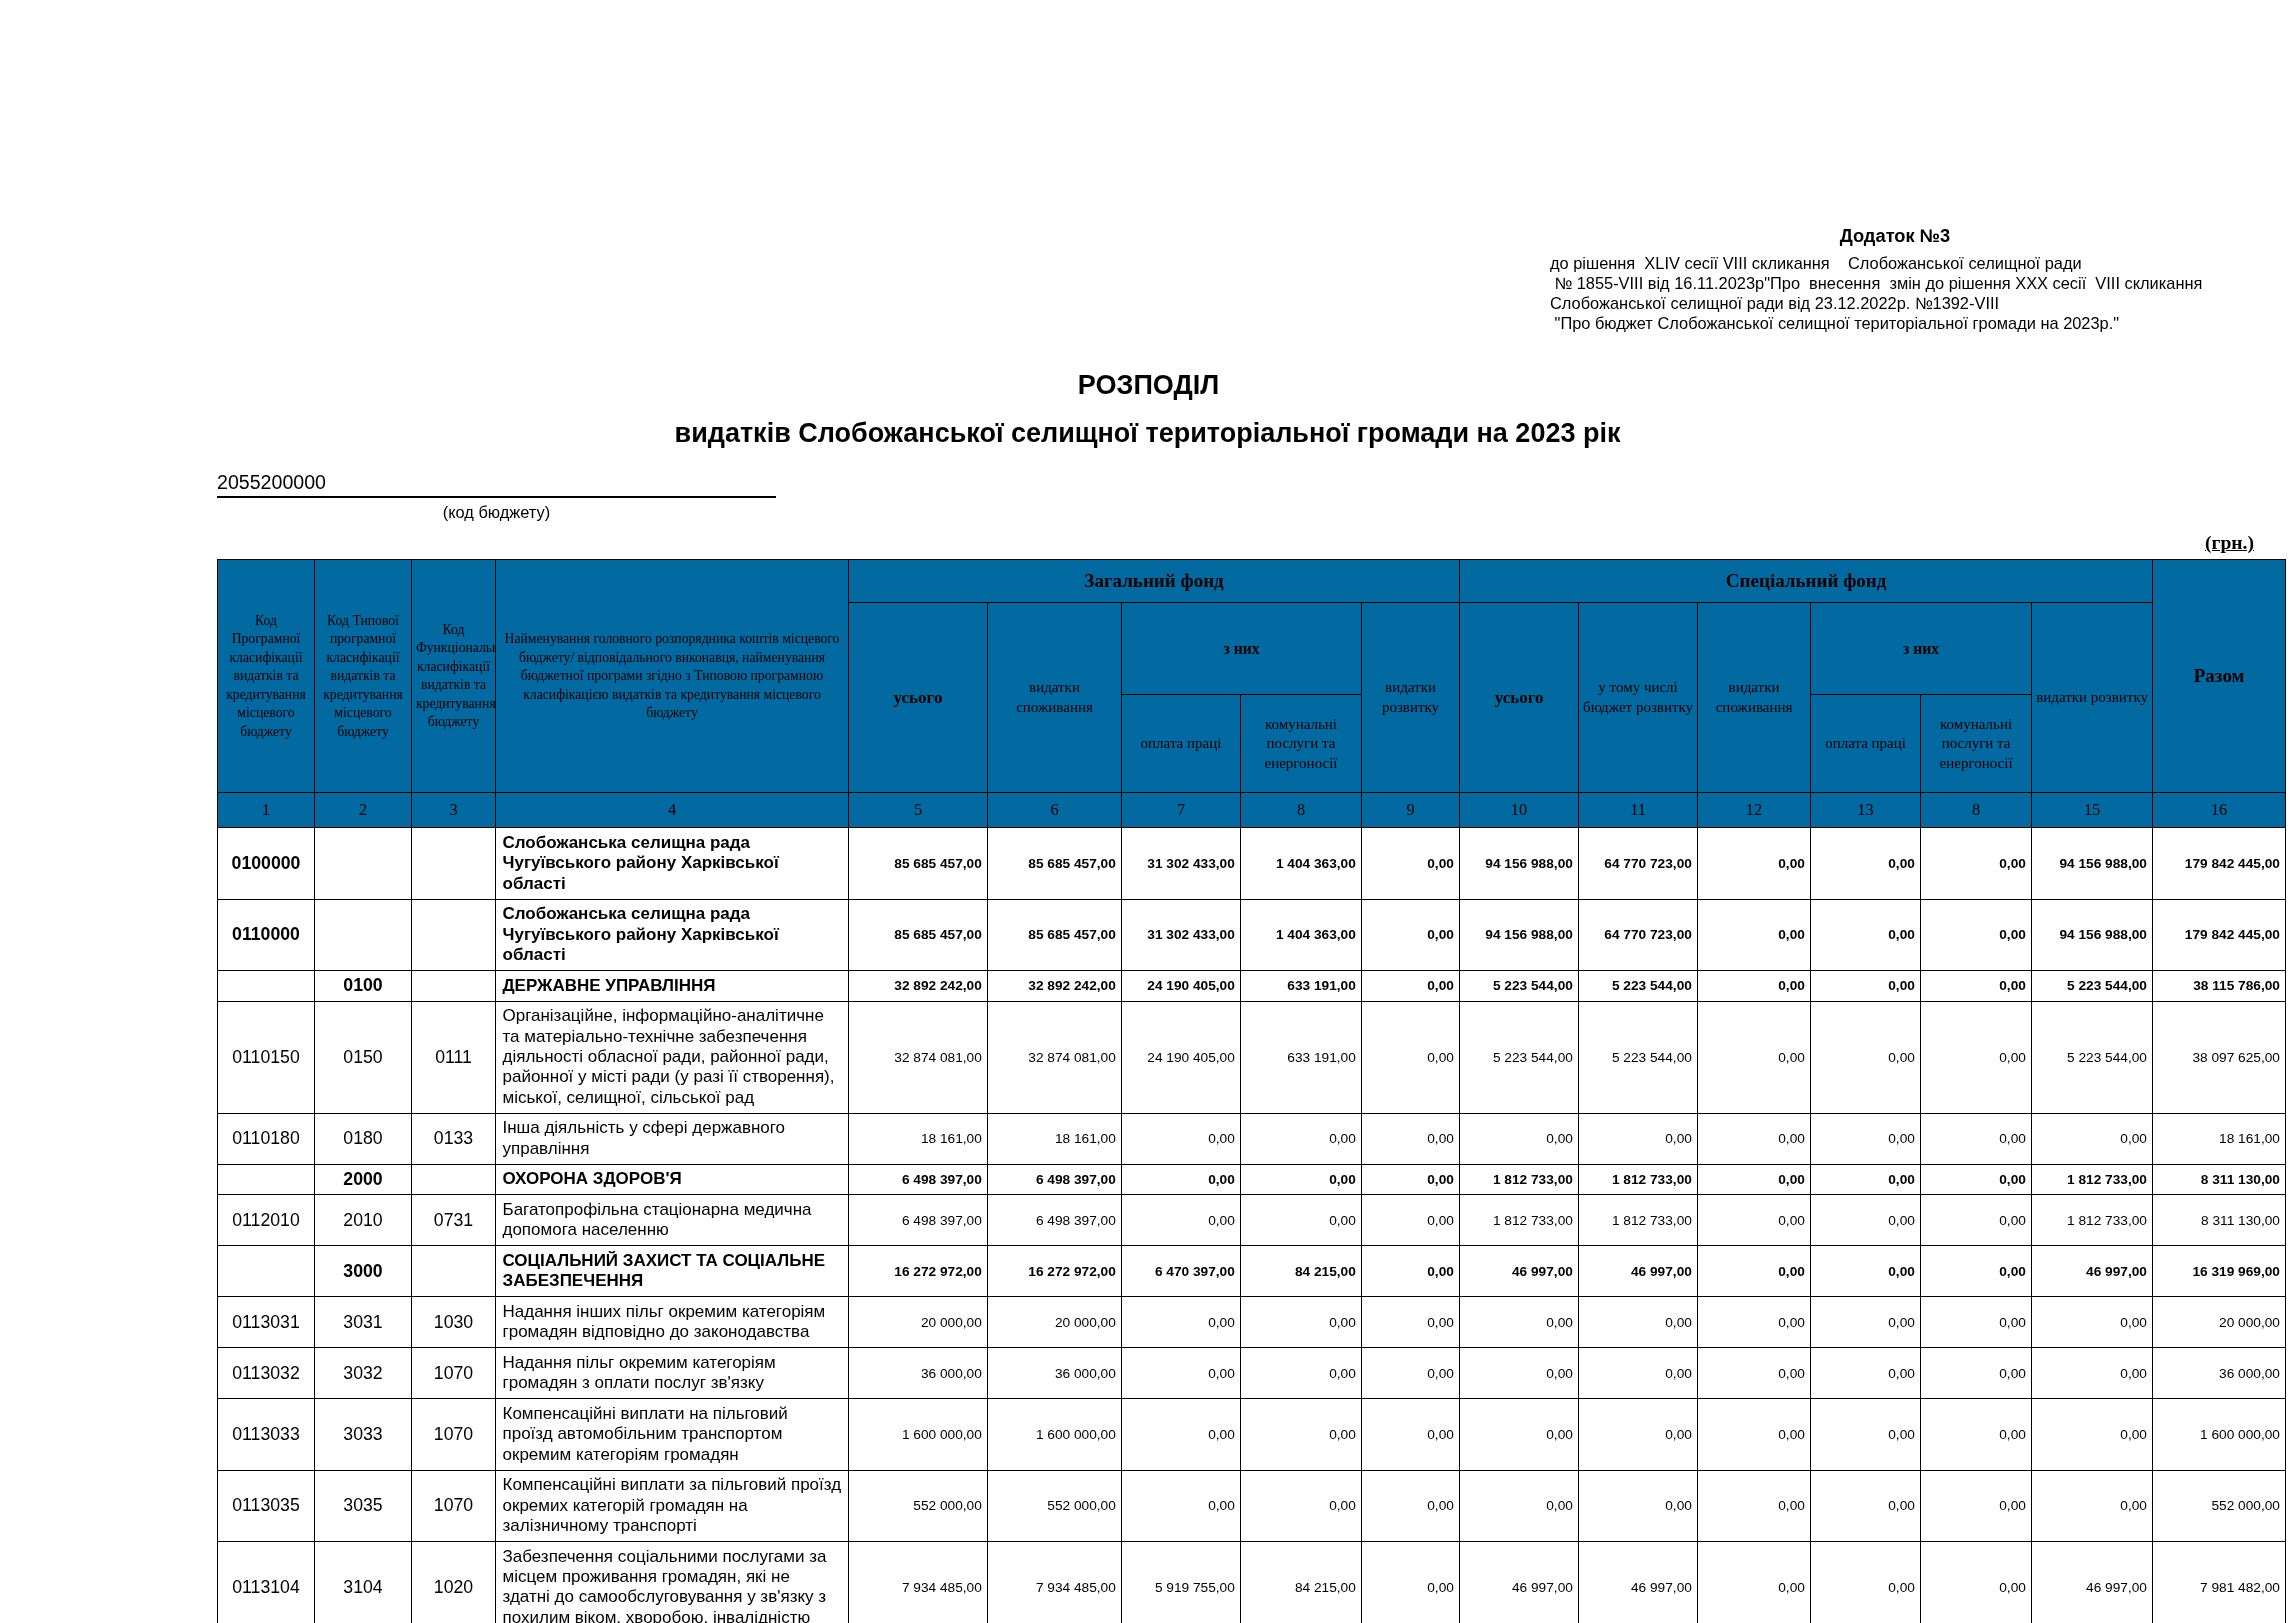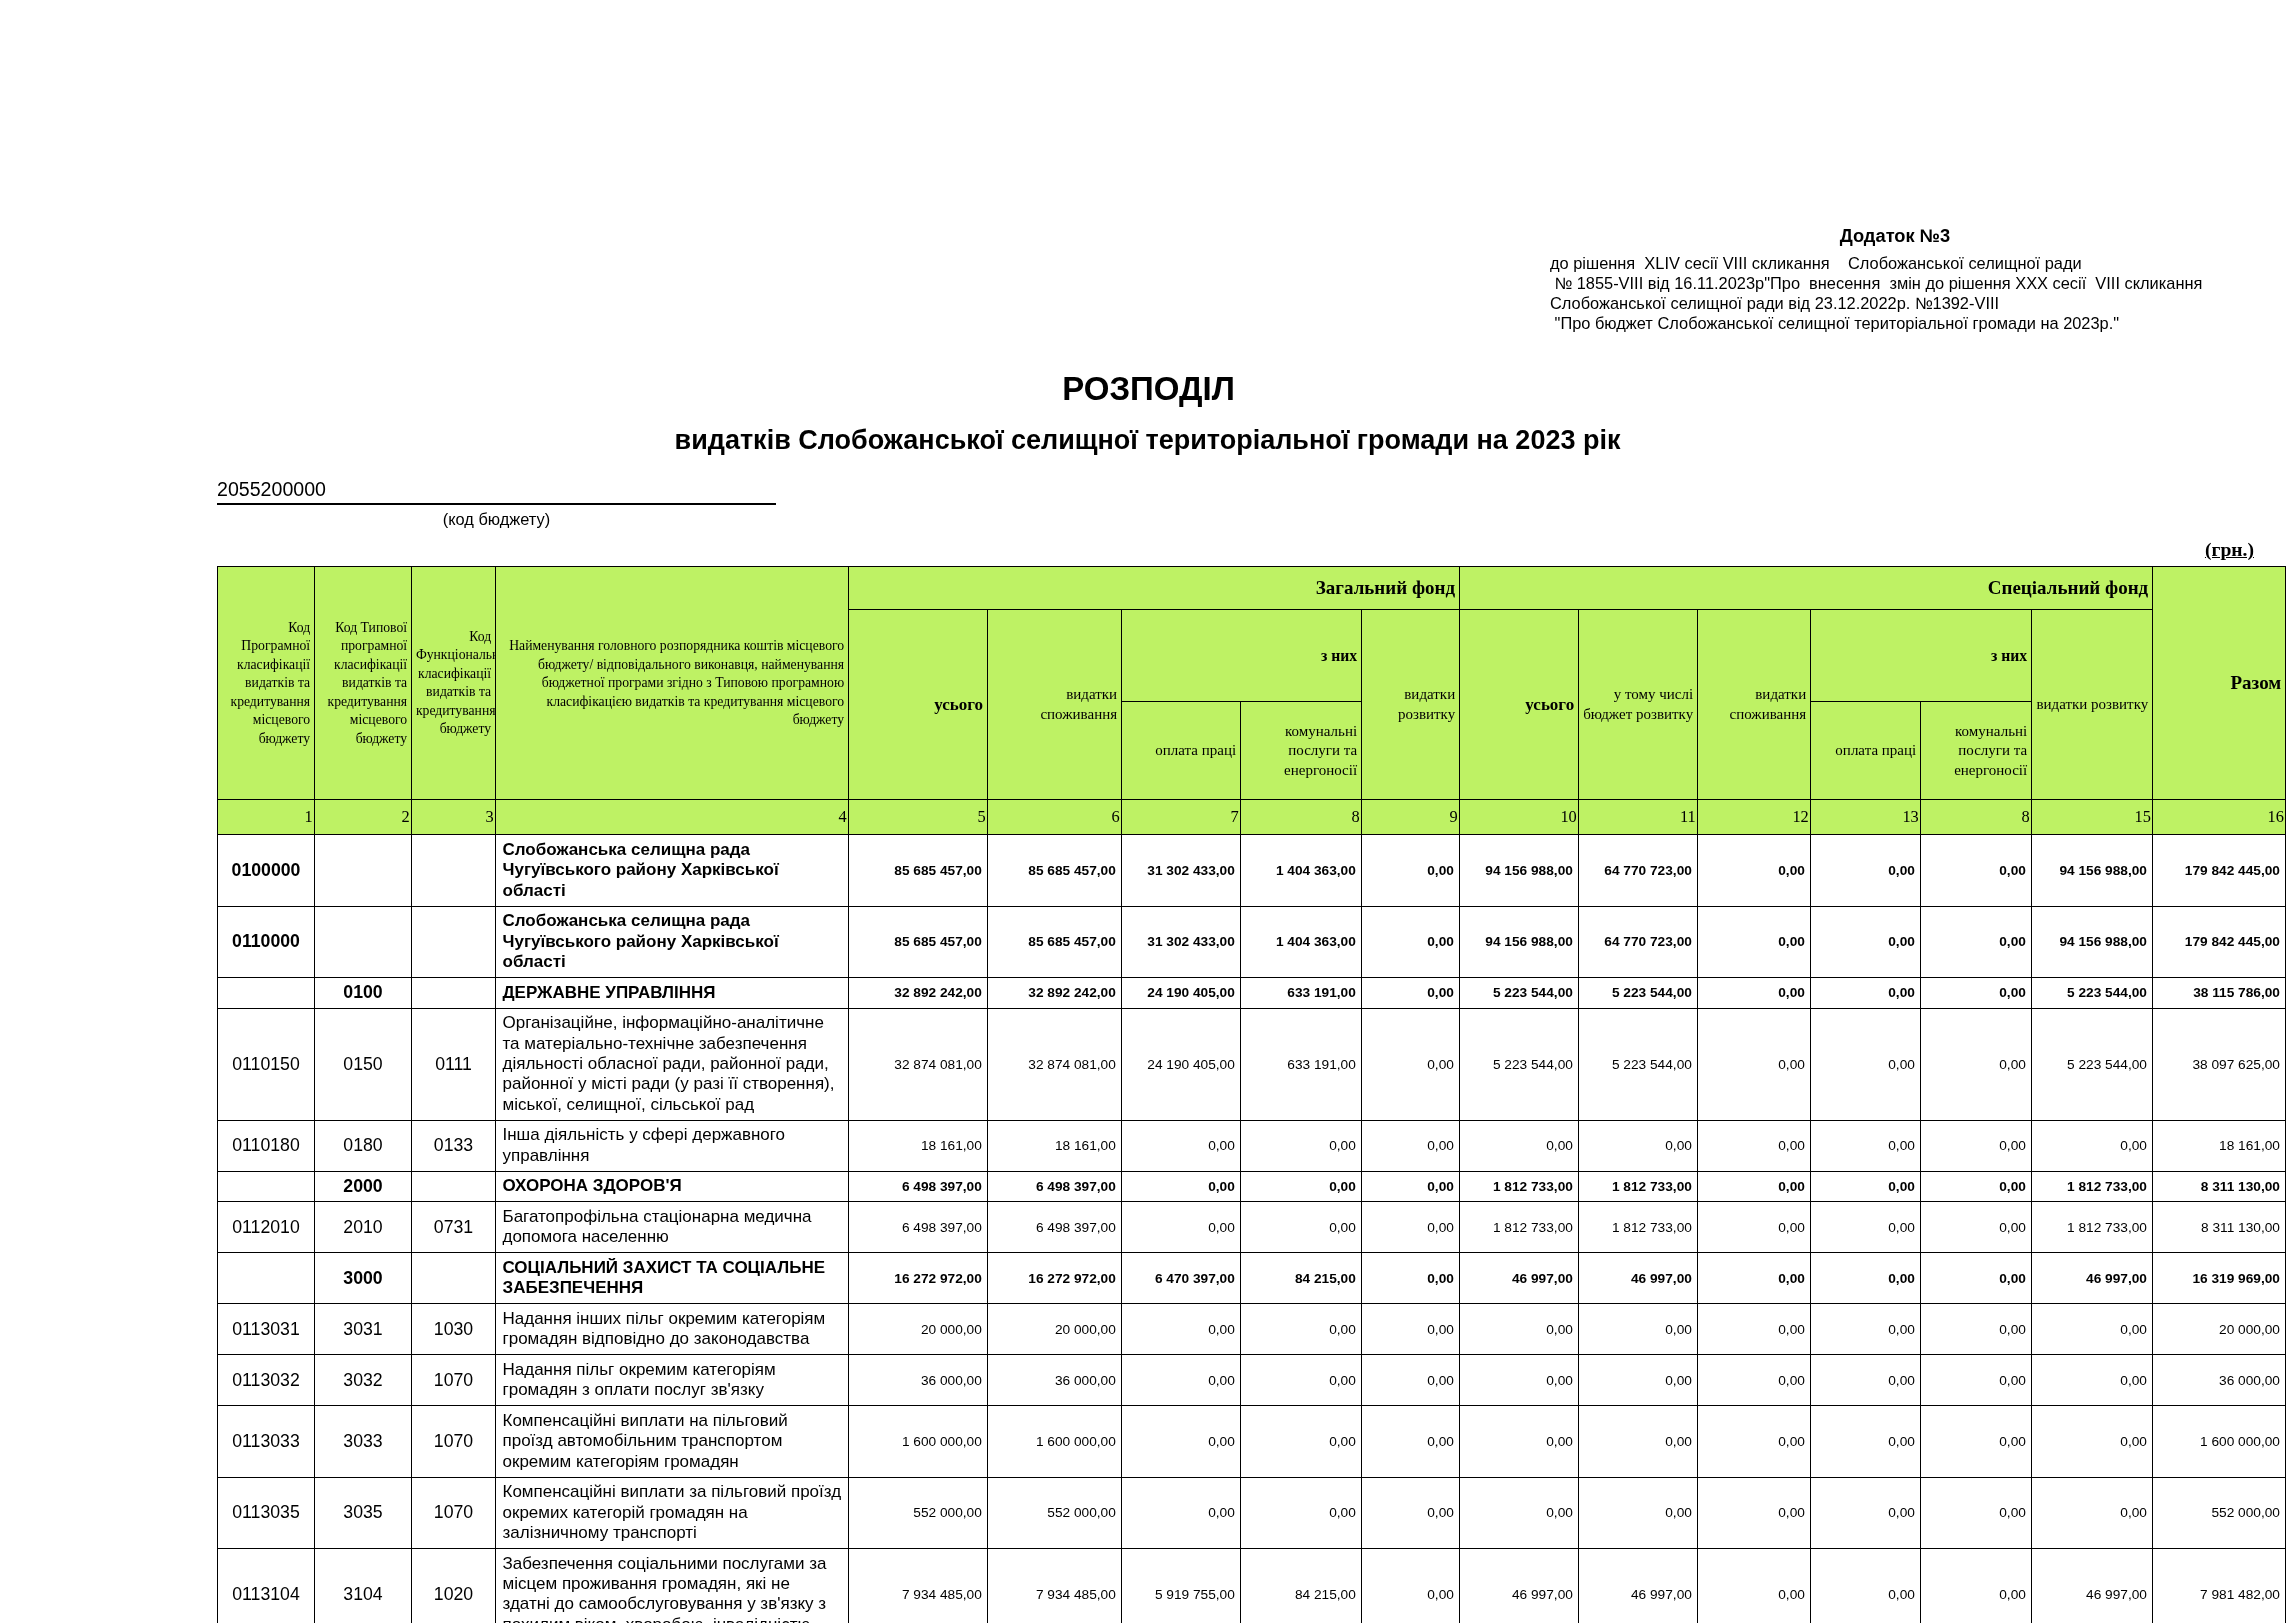--- a/index.html
+++ b/index.html
@@ -10,35 +10,35 @@
     font-family: "Liberation Sans", sans-serif;
   }
   .page { position: relative; width: 2295px; height: 1623px; overflow: hidden; background:#fff;border-radius:7px; }
 
   
   .appendix-block { width: 690px; margin: 226px 55px 0 auto; font-size: 16.4px; line-height: 20px; }
   .appendix-title { font-weight: bold; font-size: 18.3px; text-align: center; margin-bottom: 6.5px; }
   .appendix-line { white-space: pre-wrap; }
 
   
-  .doc-title { margin: 37px 0 0 2px; text-align: center; font-size: 33px; font-weight: bold; }
+  .doc-title { margin: 37px 0 0 2px; text-align: center; font-size: 27px; font-weight: bold; }
   .doc-subtitle { margin: 17px 0 0 0; text-align: center; font-size: 27px; font-weight: bold; }
 
   
   .code-block { margin: 22px 0 0 217px; width: 559px; }
   .code-value { font-size: 19.6px; text-align: left; border-bottom: 2px solid #000; padding-bottom: 2px; }
   .code-label { font-size: 16.4px; text-align: center; margin-top: 5.2px; }
 
   .currency { text-align: right; margin: 10.5px 41px 5.2px 0; font-family: "Liberation Serif", serif; font-size: 19.6px; font-weight: bold; text-decoration: underline; }
 
   
   table.budget { border-collapse: collapse; margin-left: 217px; width: 2048px; table-layout: fixed; }
   table.budget th, table.budget td { border: 1.3px solid #000; vertical-align: middle; overflow: hidden; }
 
-  thead th { font-family: "Liberation Serif", serif; font-weight: normal; text-align: right; padding: 2.6px 3.9px; background:#bef264; }
+  thead th { font-family: "Liberation Serif", serif; font-weight: normal; text-align: center; padding: 2.6px 3.9px; background:#0369a1; }
   .small-head { font-size: 13.7px; line-height: 1.35; }
   .fund-head  { font-size: 19px; font-weight: bold; height: 43px; }
   .total-head { font-size: 19px; font-weight: bold; }
   .sub-head   { font-size: 15px; line-height: 1.3; }
   .sub-head.bold { font-weight: bold; font-size: 17px; }
   .of-which   { font-weight: bold; font-size: 15.7px; height: 92px; }
   tr.row-bottom th { height: 98px; }
   th.colnum { font-size: 16.4px; height: 35px; padding: 1.3px; }
 
   tbody td { background: #fff; }

